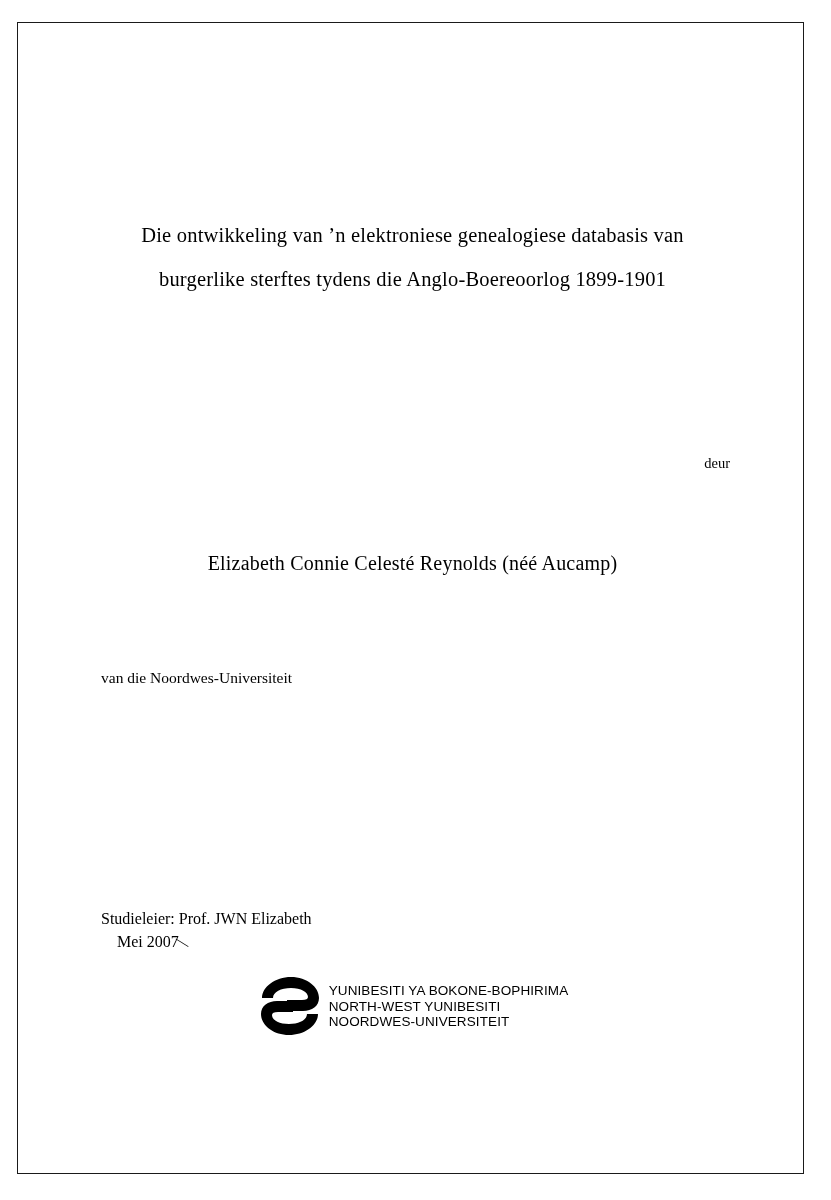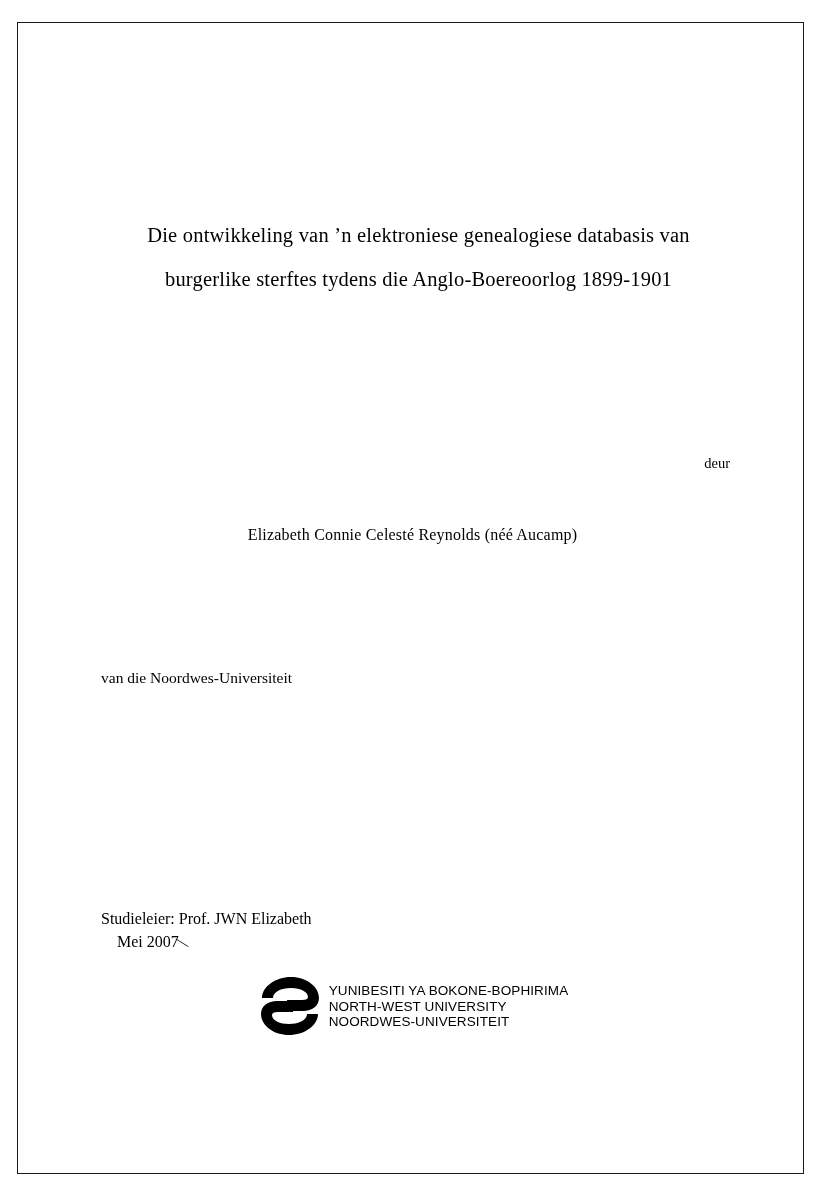--- a/index.html
+++ b/index.html
@@ -34,21 +34,21 @@
     position: absolute;
     left: 95px;
     top: 22px;
     width: 635px;
     height: 1152px;
   }
 
   .title-block {
     position: absolute;
     top: 191px;
-    left: 6px;
+    left: 0;
     width: 635px;
     text-align: center;
   }
   .title-line {
     font-size: 20.5px;
     line-height: 44px;
     letter-spacing: 0.2px;
     white-space: nowrap;
   }
 
@@ -56,25 +56,25 @@
     position: absolute;
     top: 433px;
     left: 0;
     width: 635px;
     text-align: right;
     font-size: 14.5px;
   }
 
   .author {
     position: absolute;
-    top: 504px;
+    top: 530px;
     left: 0;
     width: 635px;
     text-align: center;
-    font-size: 16px;
+    font-size: 20px;
     letter-spacing: 0.2px;
   }
 
   .statement {
     position: absolute;
     top: 645px;
     left: 6px;
     width: 600px;
     font-size: 15.5px;
     line-height: 22.5px;
@@ -169,20 +169,20 @@
     <div class="logo-block">
       <div class="logo-inner">
         <svg class="logo-mark" viewBox="0 0 66 62">
           <g fill="#000000">
             <path d="M34 2 C50 2 62 12 62 23 C62 31 55 36 46 36 L30 36 L30 25 L45 25 C49 25 51 24 51 22 C51 17 44 13 34 13 C24 13 16 17 16 23 L5 23 C5 12 18 2 34 2 Z"></path>
             <path d="M32 60 C16 60 4 50 4 39 C4 31 11 26 20 26 L36 26 L36 37 L21 37 C17 37 15 38 15 40 C15 45 22 49 32 49 C42 49 50 45 50 39 L61 39 C61 50 48 60 32 60 Z"></path>
           </g>
         </svg>
         <div class="logo-text">
           <div>YUNIBESITI YA BOKONE-BOPHIRIMA</div>
-          <div>NORTH-WEST UNIVERSITY</div>
+          <div>NORTH-WEST YUNIBESITI</div>
           <div>NOORDWES-UNIVERSITEIT</div>
         </div>
       </div>
     </div>
 
   </div>
 </div>
 
 </body></html>

